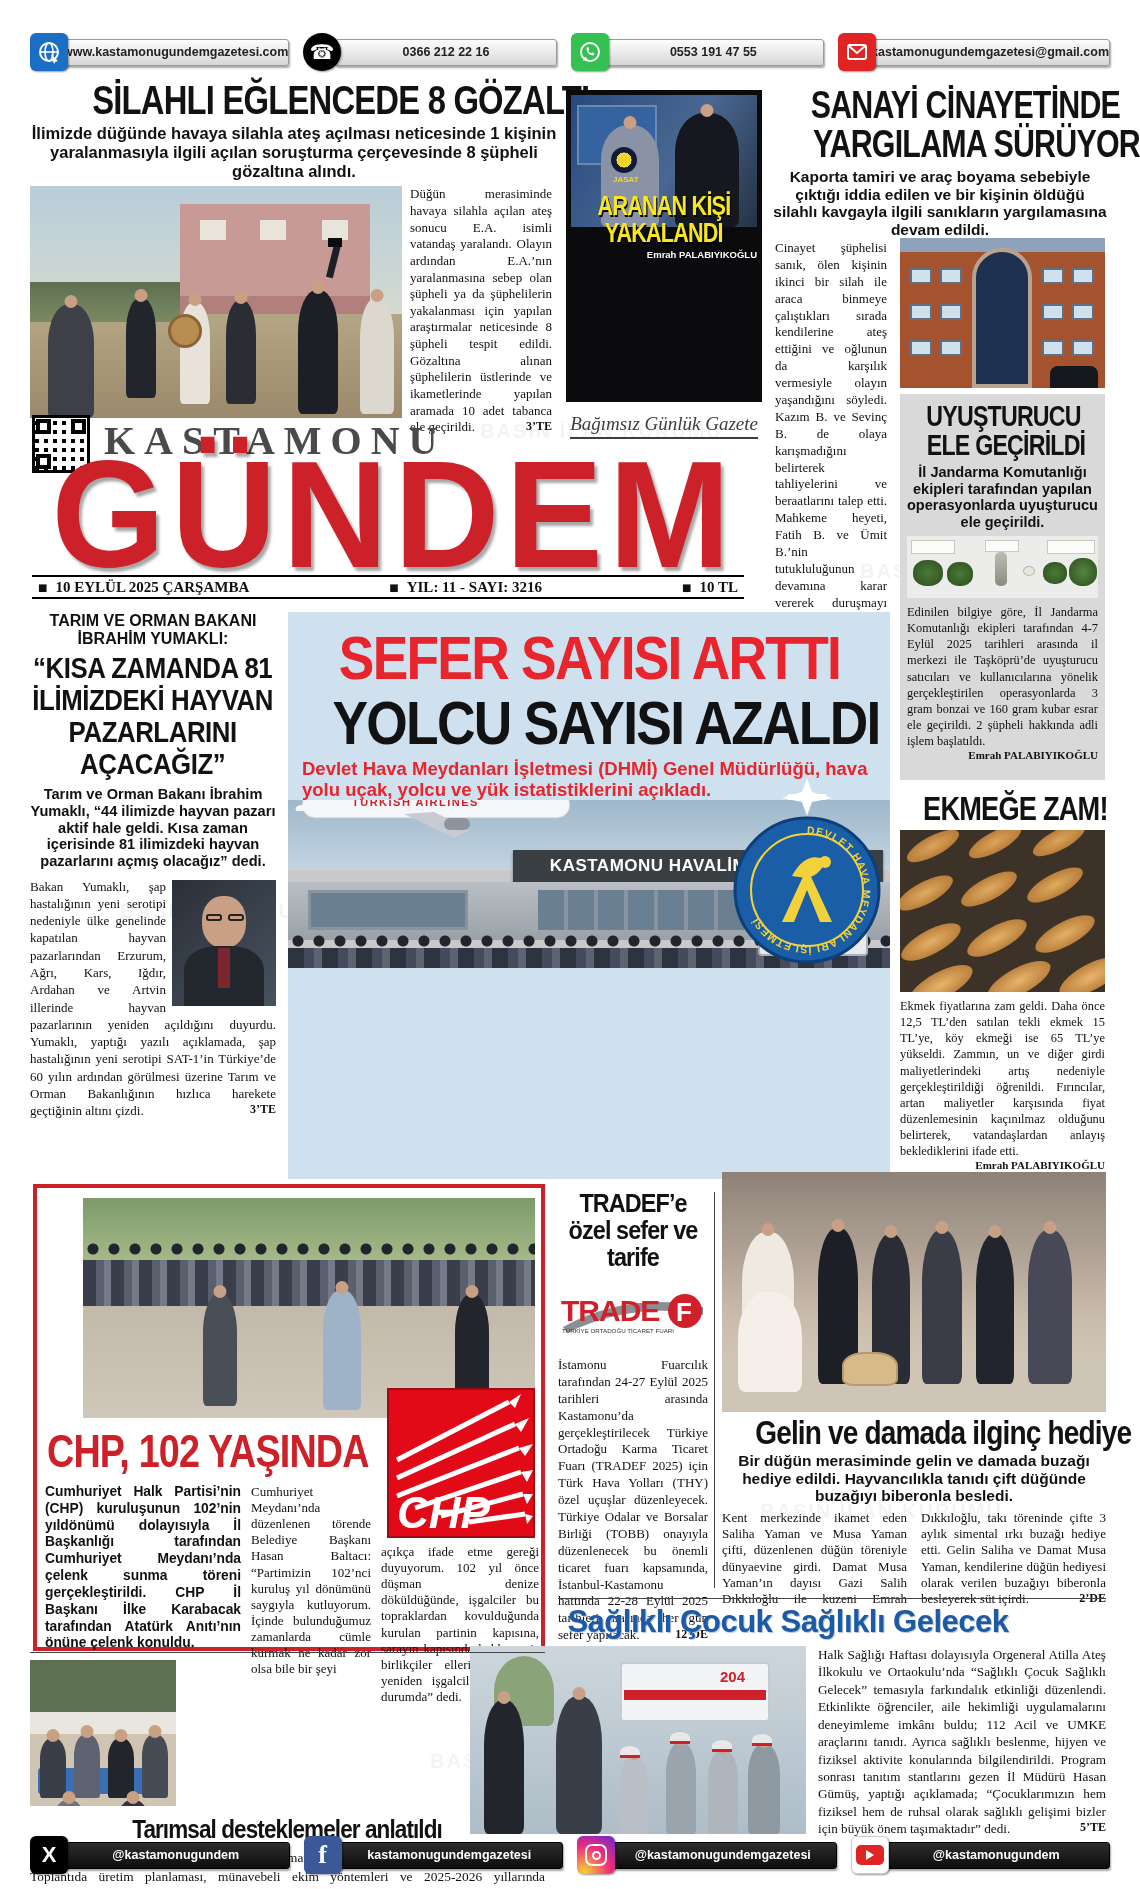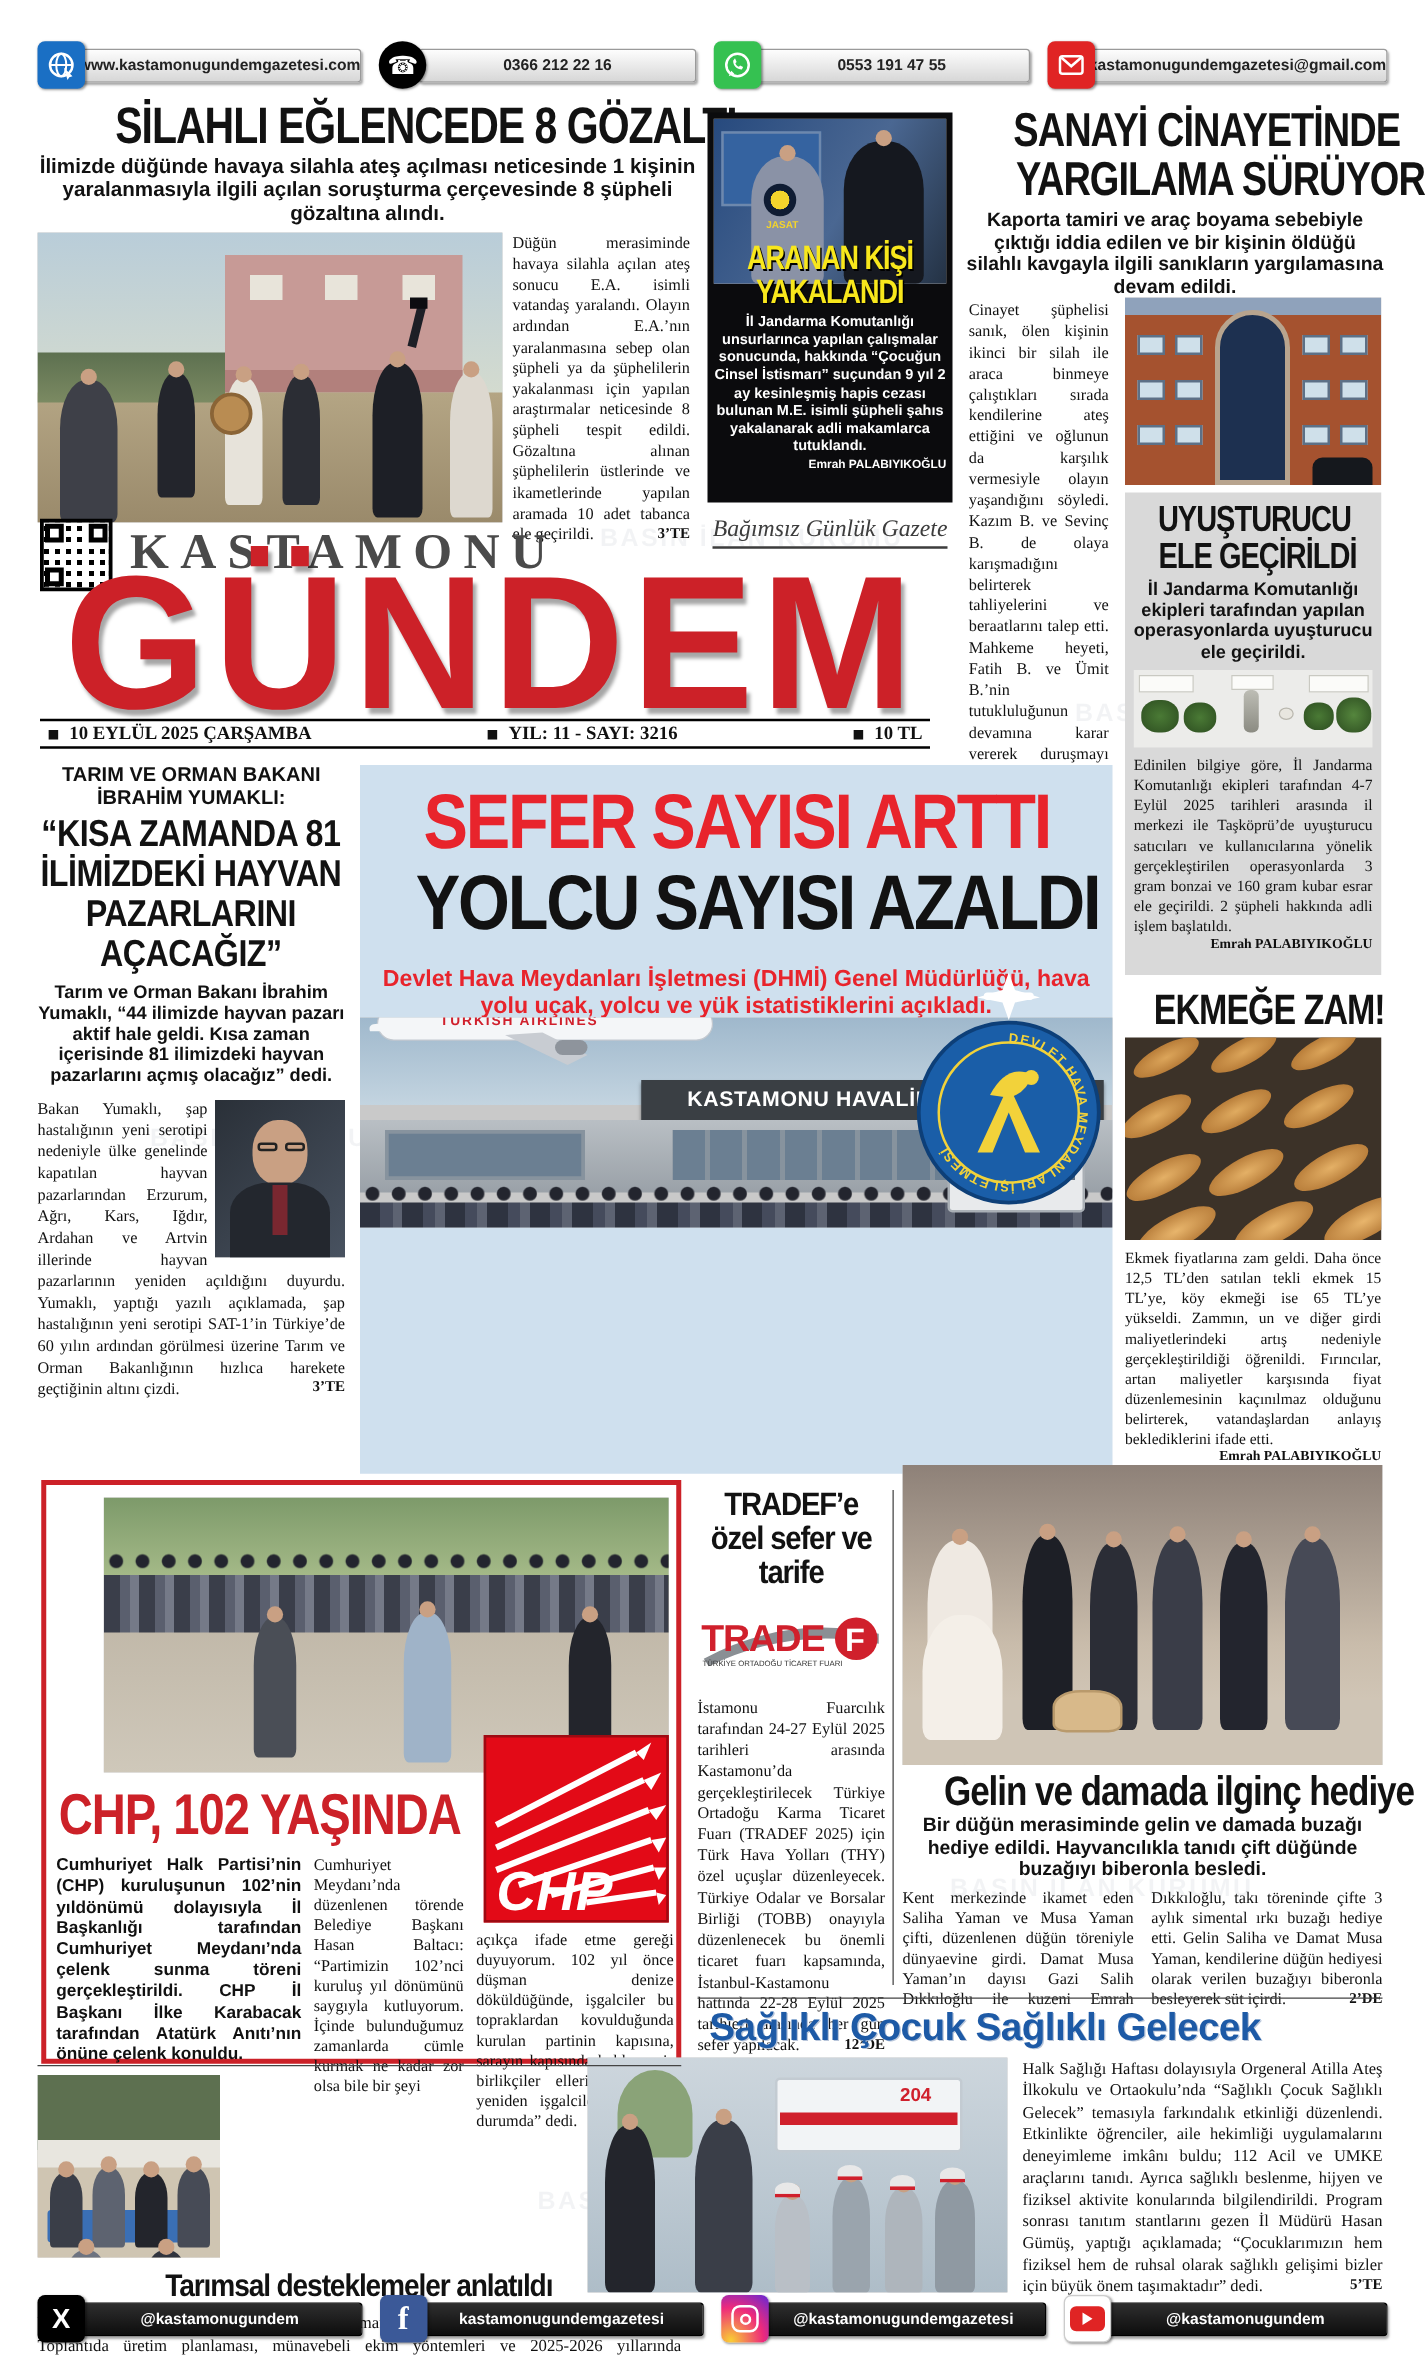--- a/index.html
+++ b/index.html
@@ -158,21 +158,20 @@
       <div class="abs" style="left:6px;top:10px;width:80px;height:60px;background:#3563a0;border:2px solid #6d88ad;"></div>
       <div class="person" style="left:30px;top:30px;width:58px;height:102px;background:#8a92a6;"></div>
       <div class="abs" style="left:40px;top:52px;width:26px;height:26px;border-radius:50%;background:radial-gradient(circle,#f3d42c 40%,#0f1c33 42%);"></div>
       <div class="abs sans" style="left:42px;top:80px;color:#f3d42c;font-size:8px;font-weight:bold;">JASAT</div>
       <div class="person" style="left:104px;top:18px;width:64px;height:114px;background:#15181f;"></div>
     </div>
     <div class="center" style="margin-top:-34px;position:relative;z-index:3;">
       <span class="hl cx" style="font-size:27px;line-height:27px;color:var(--yellow);text-shadow:1.5px 1.5px 0 #000;">ARANAN KİŞİ</span><br>
       <span class="hl cx" style="font-size:27px;line-height:27px;color:var(--yellow);text-shadow:1.5px 1.5px 0 #000;">YAKALANDI</span>
     </div>
-    <div class="sans" style="color:#fff;font-size:11.6px;font-weight:bold;line-height:1.22;margin-top:4px;text-align:center;">İl Jandarma Komutanlığı unsurlarınca yapılan çalışmalar sonucunda, hakkında “Çocuğun Cinsel İstismarı” suçundan 9 yıl 2 ay kesinleşmiş hapis cezası bulunan M.E. isimli şüpheli şahıs yakalanarak adli makamlarca tutuklandı.</div>
     <div class="byline sans" style="color:#fff;font-size:9.5px;margin-top:2px;">Emrah PALABIYIKOĞLU</div>
   </div>
 
   <div class="abs center" style="left:772px;top:86px;width:336px;">
     <span class="hl cx" style="font-size:38px;line-height:39px;">SANAYİ CİNAYETİNDE</span><br>
     <span class="hl cx" style="font-size:38px;line-height:39px;">YARGILAMA SÜRÜYOR</span>
     <div class="subhead center" style="font-size:15.5px;margin-top:4px;">Kaporta tamiri ve araç boyama sebebiyle çıktığı iddia edilen ve bir kişinin öldüğü silahlı kavgayla ilgili sanıkların yargılamasına devam edildi.</div>
   </div>
   <div class="abs" style="left:775px;top:240px;width:112px;height:360px;">
     <div class="body13" style="line-height:1.3;">
@@ -262,21 +261,21 @@
         <span class="pg">3’TE</span>
       </div>
     </div>
   </div>
 
   <div class="abs" style="left:288px;top:612px;width:602px;height:567px;background:var(--blueBox);">
     <div class="center" style="margin-top:14px;">
       <span class="hl cx" style="font-size:62px;line-height:64px;color:#e8242c;letter-spacing:-2px;transform:scaleX(.86);">SEFER SAYISI ARTTI</span><br>
       <span class="hl cx" style="font-size:62px;line-height:66px;letter-spacing:-2px;transform:scaleX(.86);">YOLCU SAYISI AZALDI</span>
     </div>
-    <div class="subhead" style="font-size:18.5px;color:#e8242c;margin:16px 14px 0 14px;text-align:center;">Devlet Hava Meydanları İşletmesi (DHMİ) Genel Müdürlüğü, hava yolu uçak, yolcu ve yük istatistiklerini açıkladı.</div>
+    <div class="subhead" style="font-size:18.5px;color:#e8242c;margin:2px 14px 0 14px;text-align:left;">Devlet Hava Meydanları İşletmesi (DHMİ) Genel Müdürlüğü, hava yolu uçak, yolcu ve yük istatistiklerini açıkladı.</div>
     <div class="abs" style="left:12px;top:218px;width:448px;height:128px;column-count:2;column-gap:12px;font-size:12.8px;line-height:1.2;text-align:justify;">
       <span class="dropcap">D</span><span>evlet Hava Meydanları İşletmesi (DHMİ) Genel Müdürlüğü’nden açıklanan verilere göre; Kastamonu Uzunyazı Havalimanı’ndan Ağustos ayında hizmet alan yolcu sayısı 39 bin 126 oldu. Geçtiğimiz yılın Ağustos ayında bu rakam 42 bin 144 kişi olarak açıklanmıştı. Kastamonu Uzunyazı Havalimanı’nda Ağustos ayında bin 148 sefer yapıldı. Geçen yıl sefer sayısı 740 olarak açıklanmıştı. Bu yıl yapılan seferlerden bin 133’ü iç hat seferi olurken, 15’i dış seferi olarak kayıtlara geçti. Ayrıca; Ağustos ayında Kastamonu Uzunyazı Havalimanı’ndan 305 ton yük taşındı.</span>
       <span class="pg">12’DE</span>
     </div>
 
     <div class="abs" style="right:8px;top:160px;width:150px;height:196px;z-index:5;">
       <svg width="150" height="196" viewBox="0 0 150 196">
         <path d="M75 6 L80 20 L100 26 L80 30 L75 44 L70 30 L50 26 L70 20 Z" fill="#ffffff"></path>
         <rect x="55" y="22" width="40" height="6" rx="3" fill="#ffffff"></rect>
         <circle cx="75" cy="118" r="72" fill="#1a5ea8" stroke="#0d3f78" stroke-width="3"></circle>

